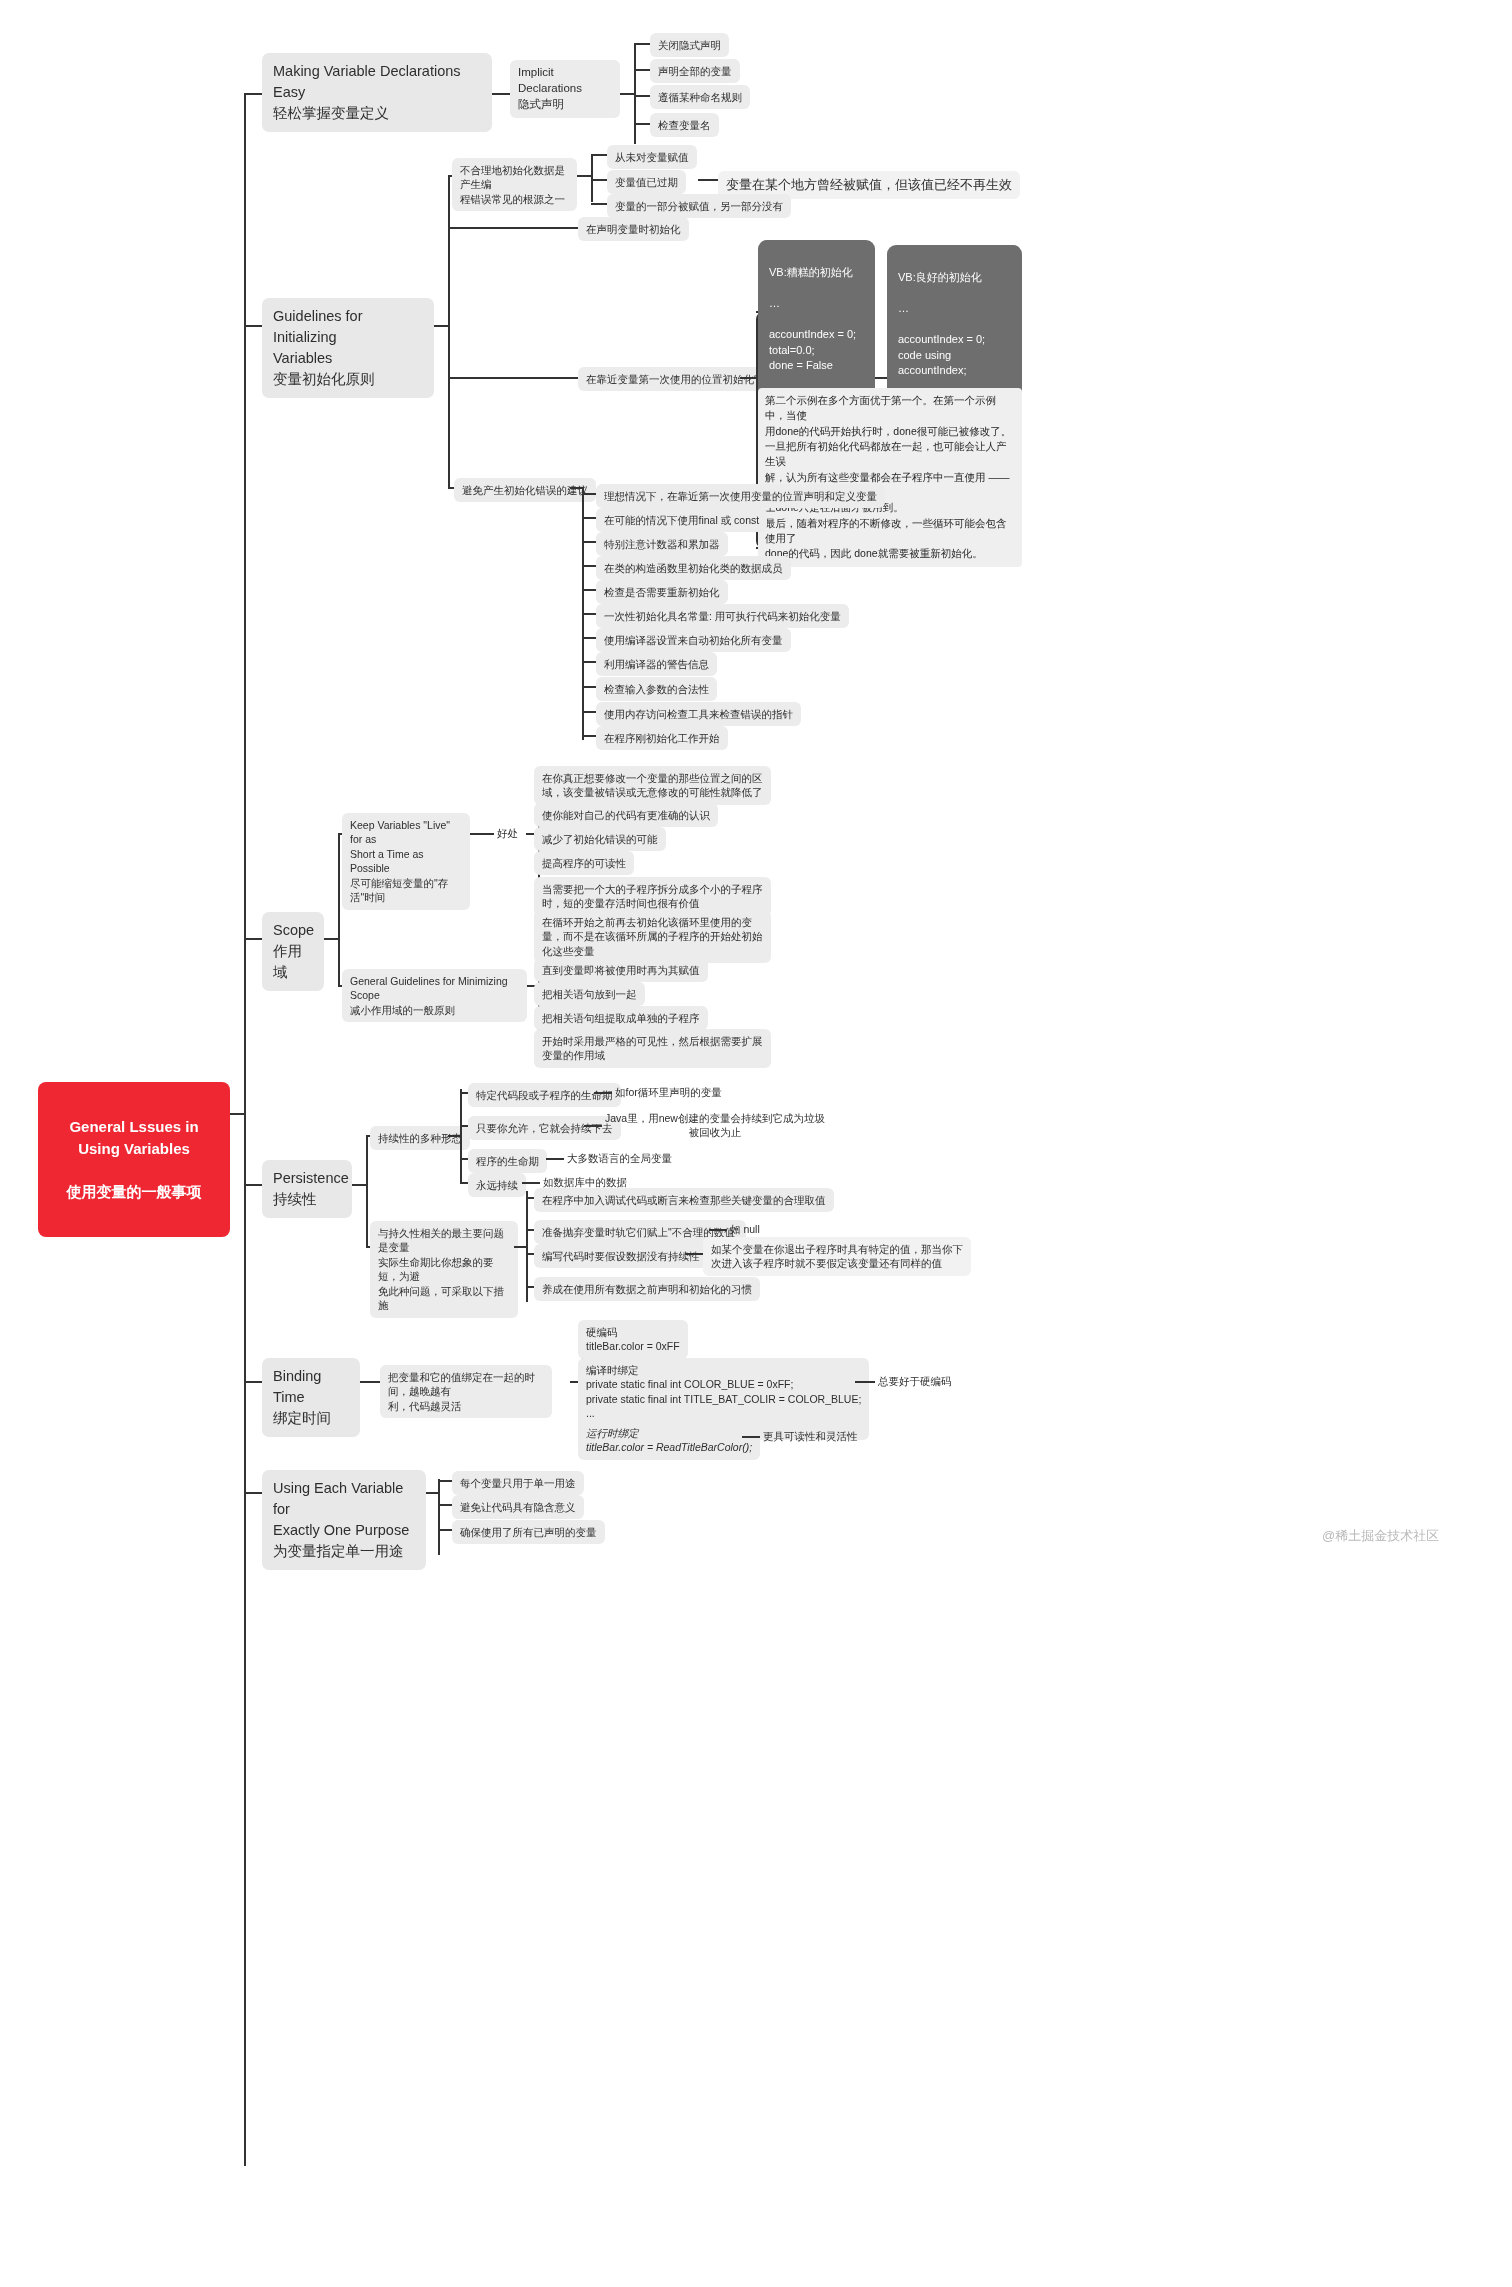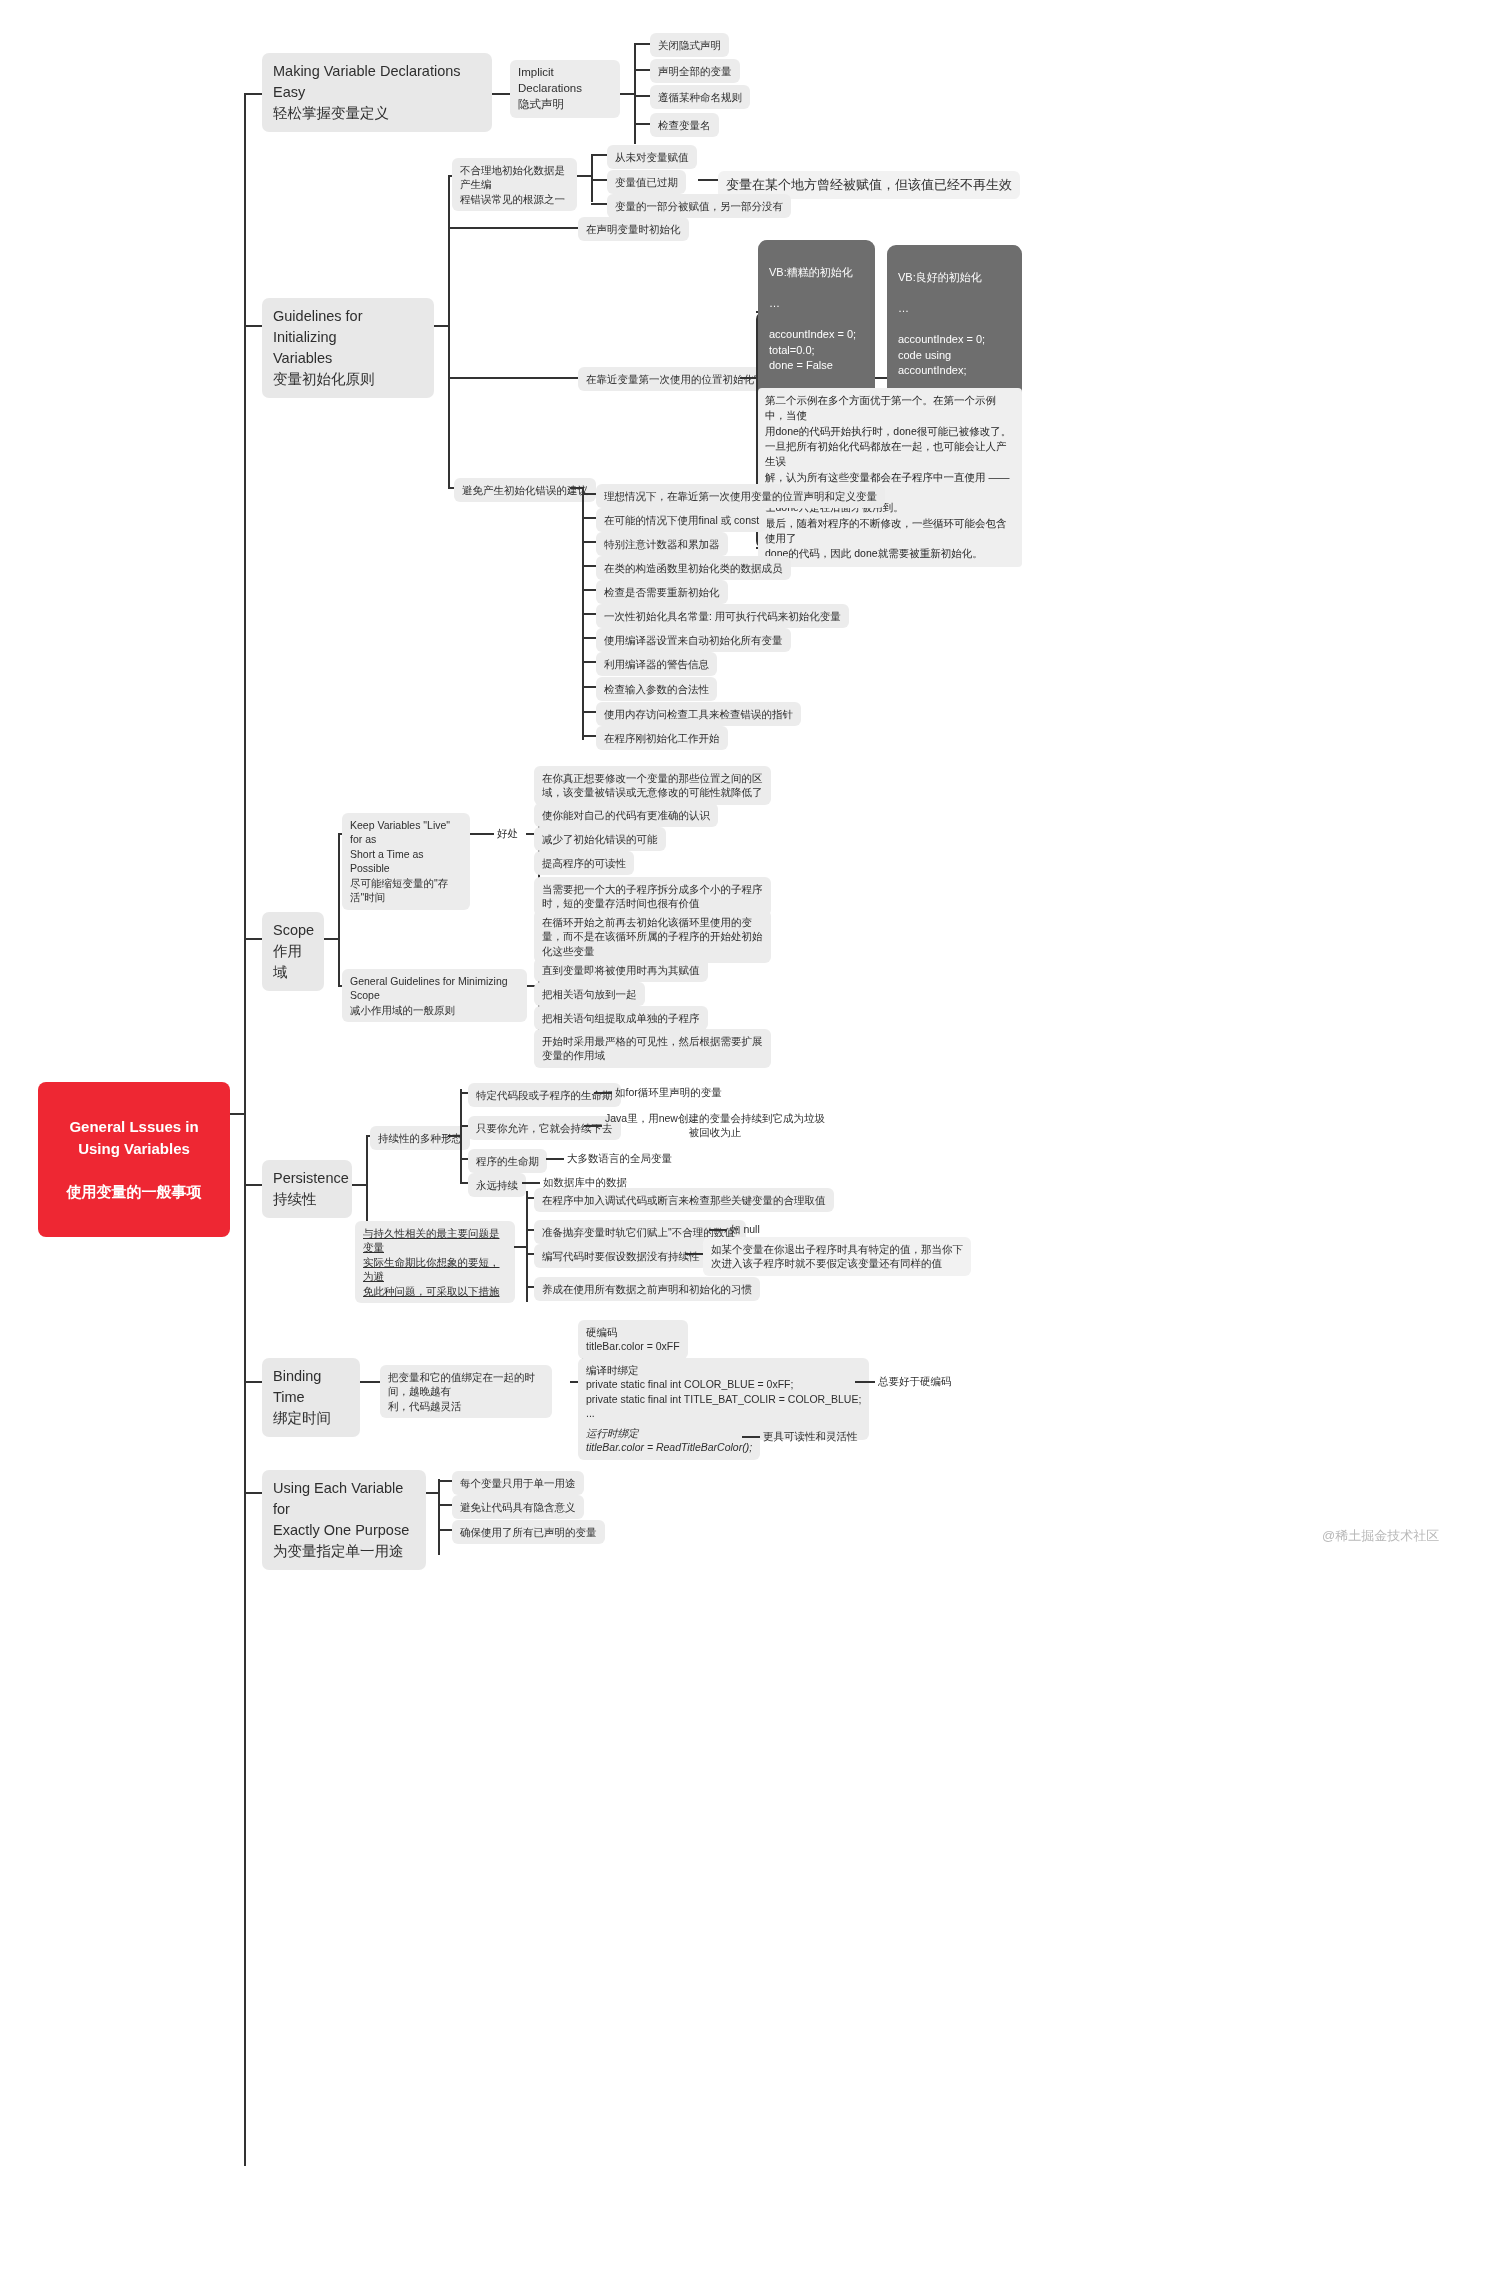--- a/index.html
+++ b/index.html
@@ -340,21 +340,21 @@
   <div class="node l3" style="left:468px;top:1149px;">程序的生命期</div>
   <div class="ln lnh" style="left:546px;top:1158px;width:18px;"></div>
   <div class="node l3 bare" style="left:564px;top:1149px;">大多数语言的全局变量</div>
 
   <div class="ln lnh" style="left:460px;top:1182px;width:12px;"></div>
   <div class="node l3" style="left:468px;top:1173px;">永远持续</div>
   <div class="ln lnh" style="left:522px;top:1182px;width:18px;"></div>
   <div class="node l3 bare" style="left:540px;top:1173px;">如数据库中的数据</div>
 
   <div class="ln lnh" style="left:366px;top:1246px;width:12px;"></div>
-  <div class="node l3" style="left:355px;top:1221px;width:160px;text-decoration:underline;">与持久性相关的最主要问题是变量
+  <div class="node l3" style="left:370px;top:1221px;width:148px;">与持久性相关的最主要问题是变量
 实际生命期比你想象的要短，为避
 免此种问题，可采取以下措施</div>
 
   <div class="ln lnh" style="left:514px;top:1246px;width:12px;"></div>
   <div class="ln lnv" style="left:526px;top:1191px;height:111px;"></div>
 
   <div class="ln lnh" style="left:526px;top:1197px;width:12px;"></div>
   <div class="node l3" style="left:534px;top:1188px;">在程序中加入调试代码或断言来检查那些关键变量的合理取值</div>
 
   <div class="ln lnh" style="left:526px;top:1229px;width:12px;"></div>

